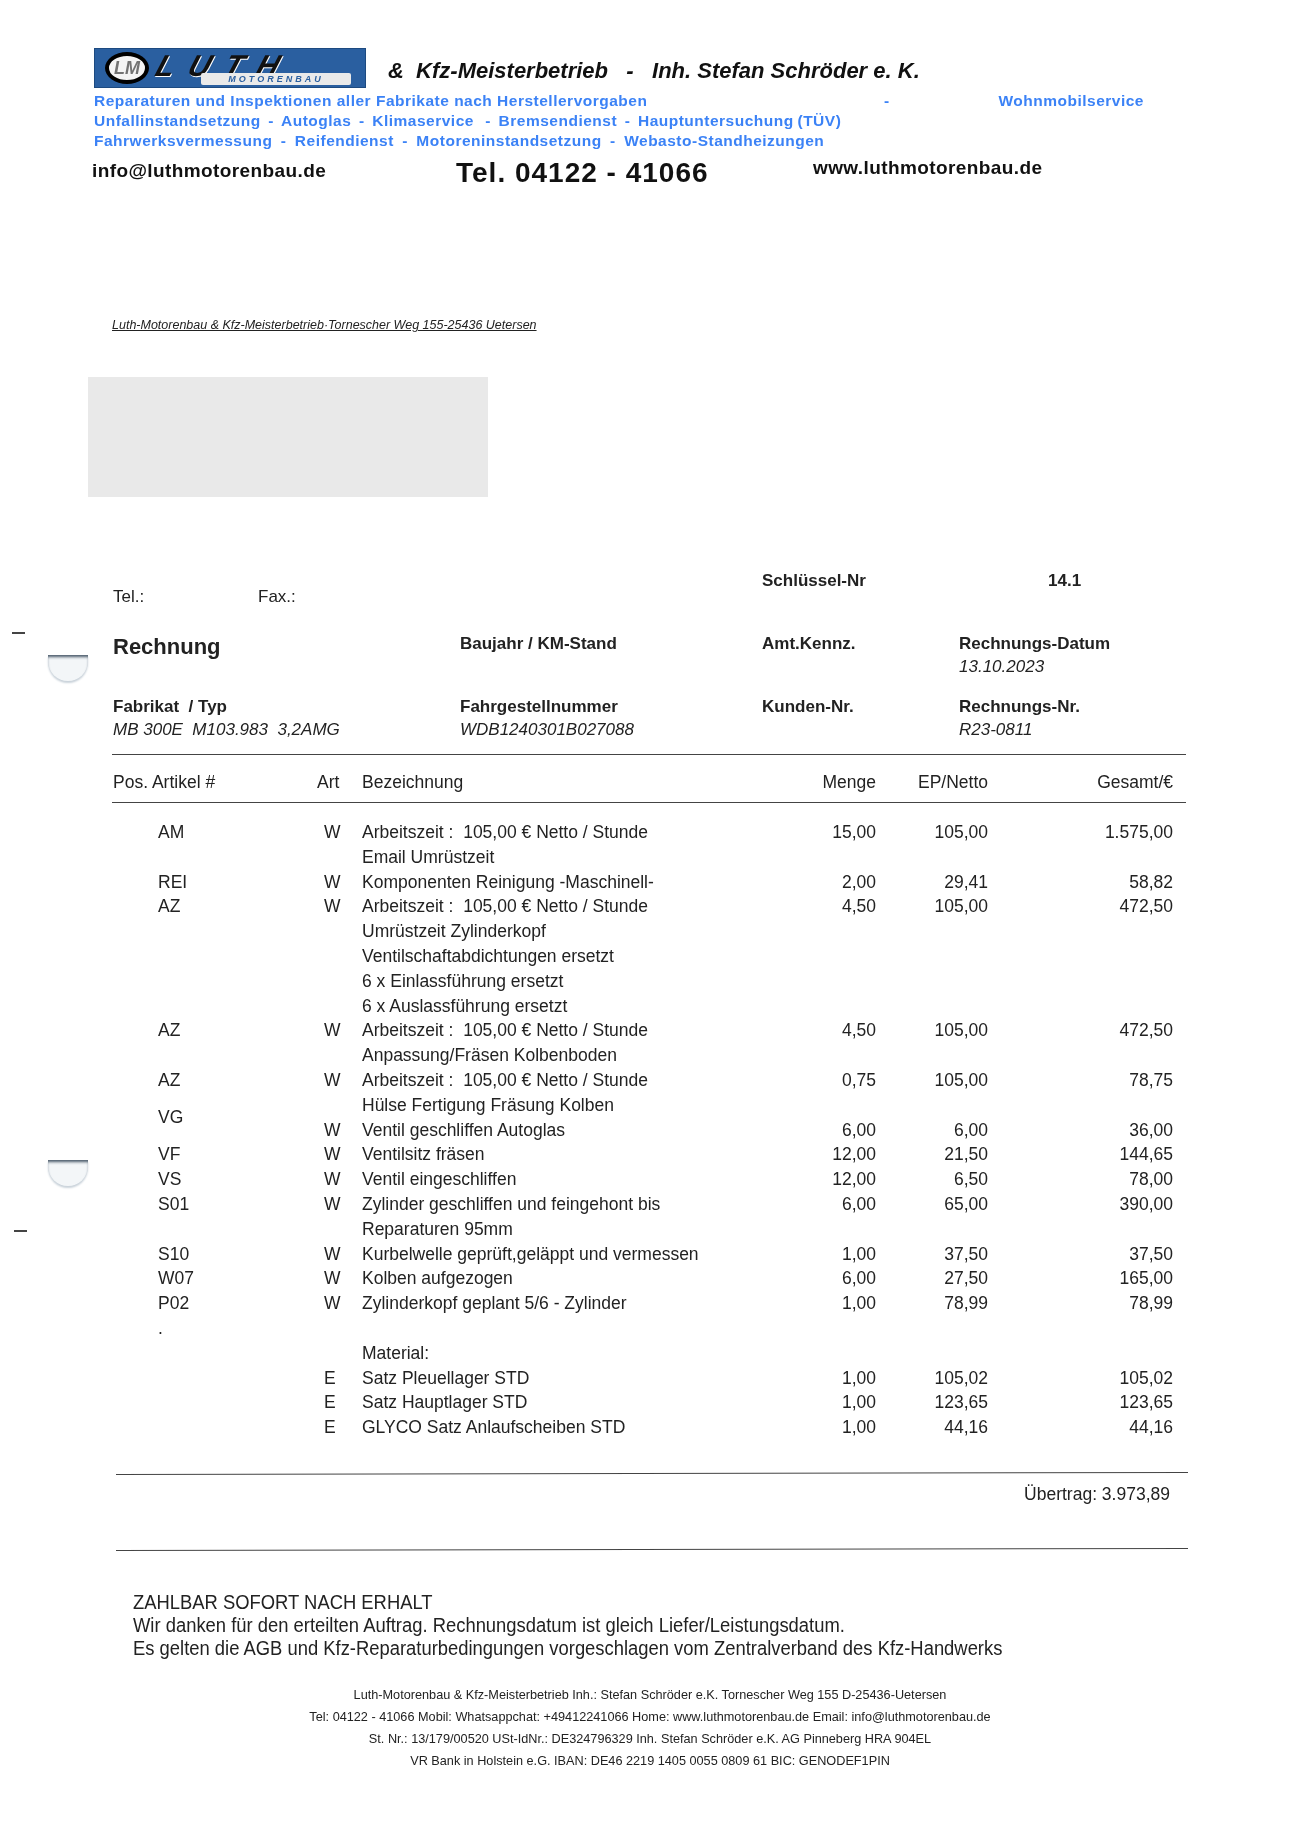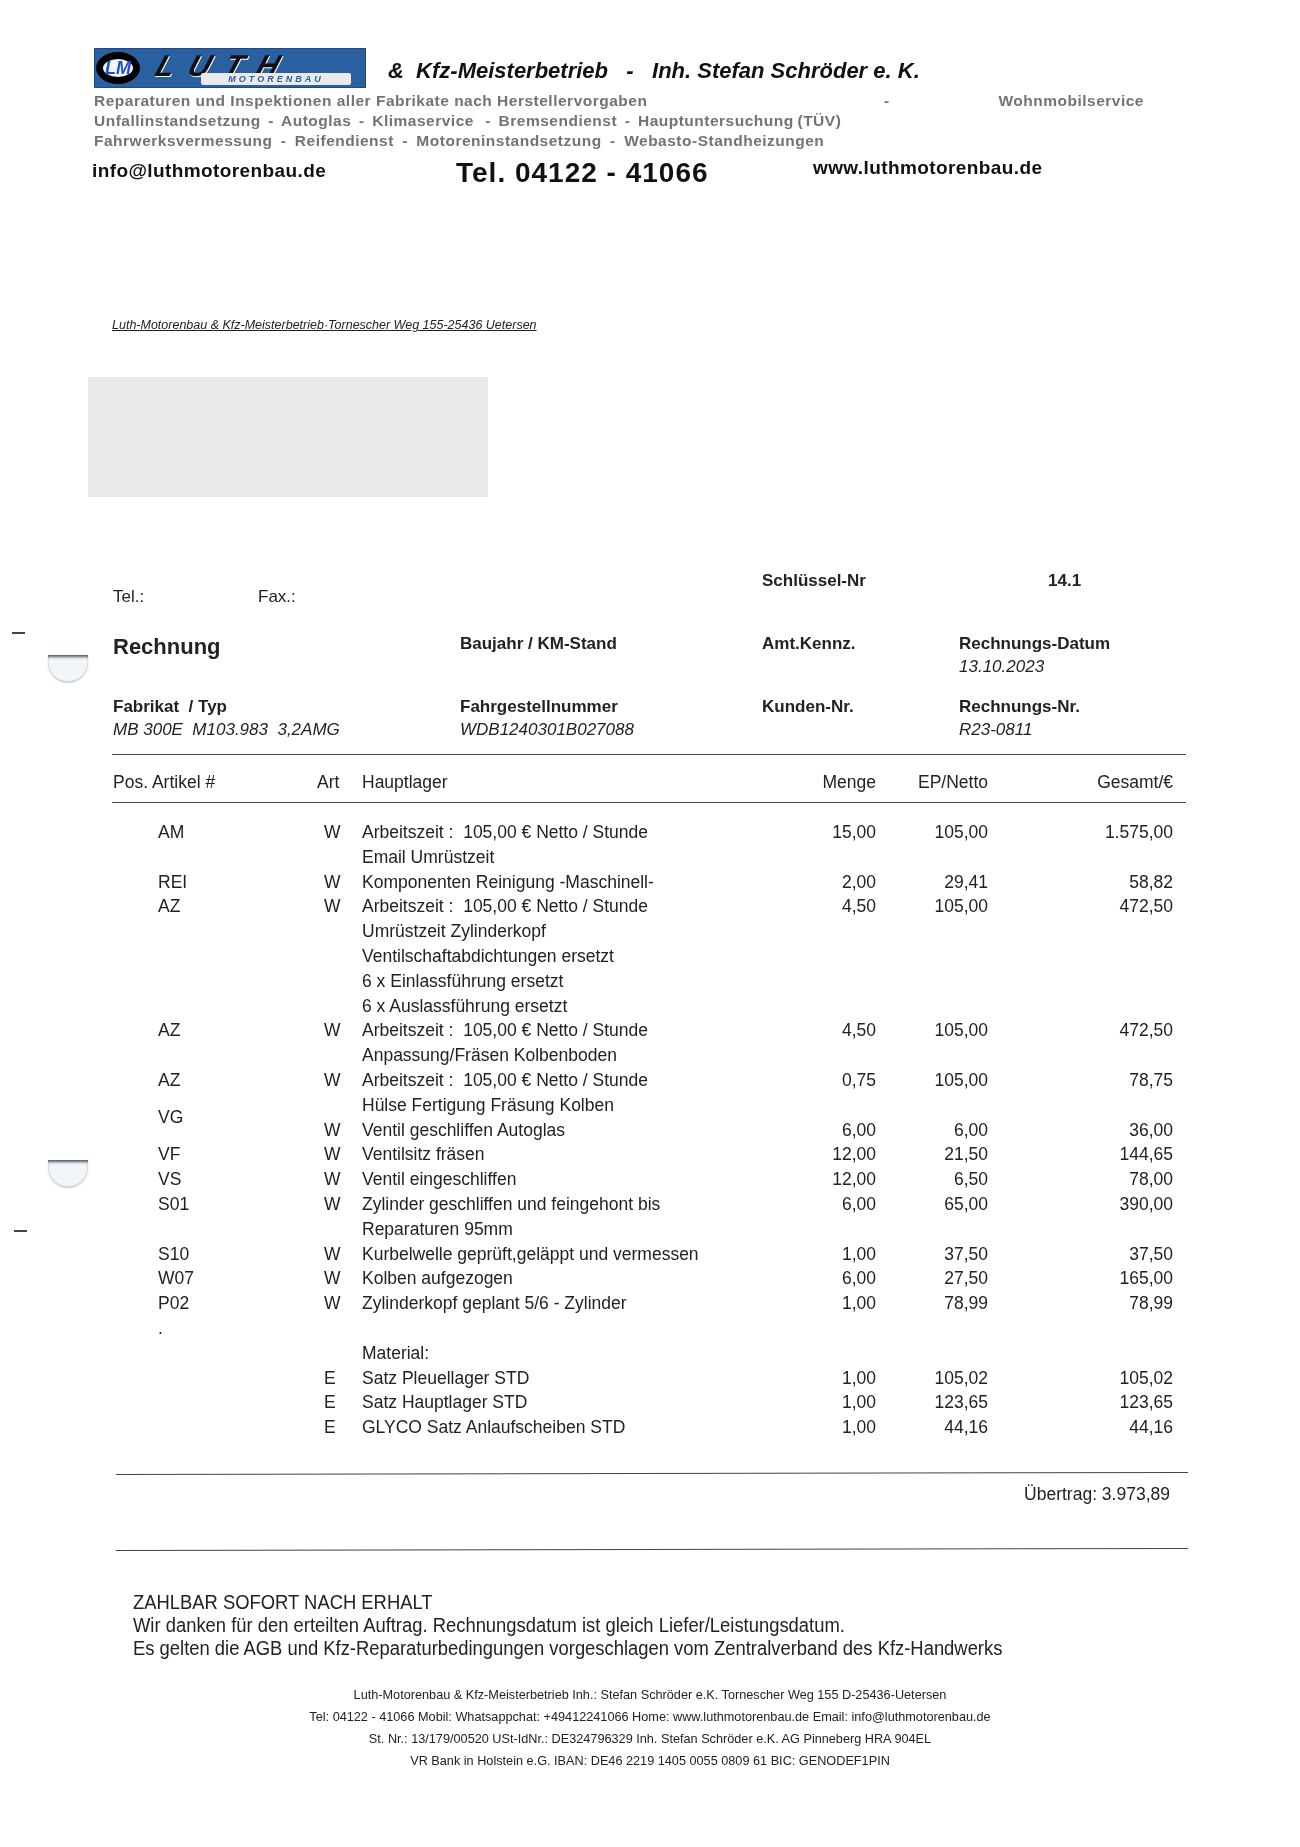--- a/index.html
+++ b/index.html
@@ -8,43 +8,43 @@
     background: #ffffff; color: #1a1a1a;
     font-family: "Liberation Sans", sans-serif;
   }
   .abs { position: absolute; white-space: nowrap; }
   
   .logo {
     position: absolute; left: 94px; top: 48px; width: 270px; height: 38px;
     background: #2a5fa0; border: 1px solid #1d4a80; overflow: hidden;
   }
   .logo .emblem {
-    position: absolute; left: 1px; top: 3px; width: 44px; height: 32px;
-    border-radius: 50%; background: #f4f4f4; border: 7px solid #000000;
+    position: absolute; left: 10px; top: 3px; width: 44px; height: 32px;
+    border-radius: 50%; background: #f4f4f4; border: 4px solid #000000;
     box-sizing: border-box;
-    font: italic bold 18px "Liberation Sans", sans-serif; color: #1d4ed8;
+    font: italic bold 18px "Liberation Sans", sans-serif; color: #737373;
     display: flex; align-items: center; justify-content: center;
   }
   .logo .wordmark {
     position: absolute; left: 62px; top: 0px;
     font: italic 900 30px "Liberation Sans", sans-serif; color: #111;
     letter-spacing: 14px; transform: skewX(-18deg);
     text-shadow: 1px 1px 0 #fff;
   }
   .logo .sub {
     position: absolute; left: 106px; top: 24px; width: 150px; height: 12px;
     background: #eaeaea; border-radius: 2px;
     font: italic bold 9px "Liberation Sans", sans-serif; color: #2a5fa0;
     letter-spacing: 3px; text-align: center; line-height: 12px;
   }
   .title-line {
     font: italic bold 22px "Liberation Sans", sans-serif; color: #111;
   }
   .svc {
-    font: bold 15.5px "Liberation Sans", sans-serif; letter-spacing: 0.5px; color: #737373;
+    font: bold 15.5px "Liberation Sans", sans-serif; letter-spacing: 0.5px; color: #3b82f6;
   }
   .contact { font: bold 19px "Liberation Sans", sans-serif; letter-spacing: 0.4px; color:#111; }
   .phone { font: bold 28px "Liberation Sans", sans-serif; letter-spacing: 1px; color:#111; }
   .return-addr {
     font: italic 12.5px "Liberation Sans", sans-serif; text-decoration: underline; color:#222;
   }
   .gray-box { position: absolute; left: 88px; top: 377px; width: 400px; height: 120px; background: #e9e9e9; }
   .lbl { font: 17px "Liberation Sans", sans-serif; color: #222; }
   .lbl-b { font: bold 17px "Liberation Sans", sans-serif; color: #222; }
   .big-b { font: bold 22px "Liberation Sans", sans-serif; color: #222; }
@@ -112,21 +112,21 @@
   <div class="abs val-i" style="left:460px; top:720px;">WDB1240301B027088</div>
   <div class="abs lbl-b" style="left:762px; top:697px;">Kunden-Nr.</div>
   <div class="abs lbl-b" style="left:959px; top:697px;">Rechnungs-Nr.</div>
   <div class="abs val-i" style="left:959px; top:720px;">R23-0811</div>
 </section>
 
 <div class="hr" style="left:112px; top:754px; width:1074px;"></div>
 <div>
   <div class="abs th" style="left:113px; top:772px;">Pos. Artikel #</div>
   <div class="abs th" style="left:317px; top:772px;">Art</div>
-  <div class="abs th" style="left:362px; top:772px;">Hauptlager</div>
+  <div class="abs th" style="left:362px; top:772px;">Bezeichnung</div>
   <div class="abs th r" style="left:776px; width:100px; top:772px;">Menge</div>
   <div class="abs th r" style="left:888px; width:100px; top:772px;">EP/Netto</div>
   <div class="abs th r" style="left:1050px; width:123px; top:772px;">Gesamt/€</div>
 </div>
 <div class="hr" style="left:112px; top:802px; width:1074px;"></div>
 
 <div id="table-body">
     <div>
       <div class="cell " style="left: 158px; top: 822px;">AM</div>
       <div class="cell " style="left: 324px; top: 822px;">W</div>

